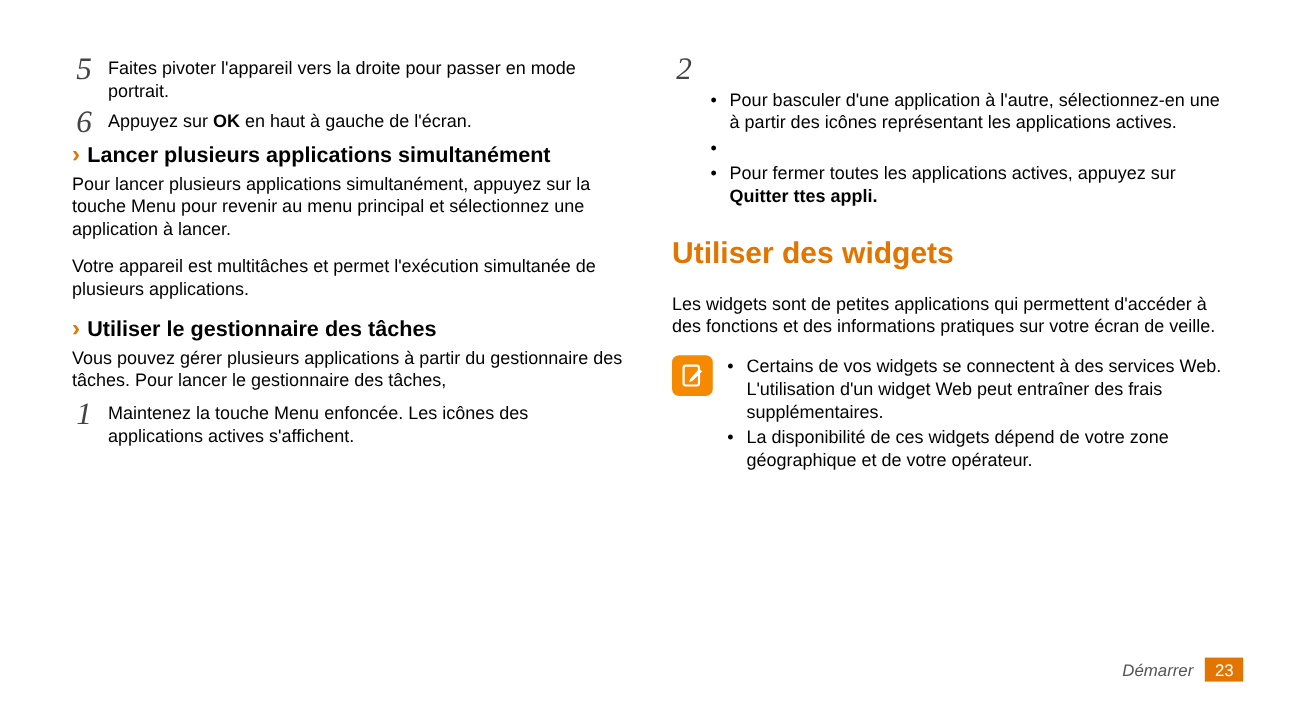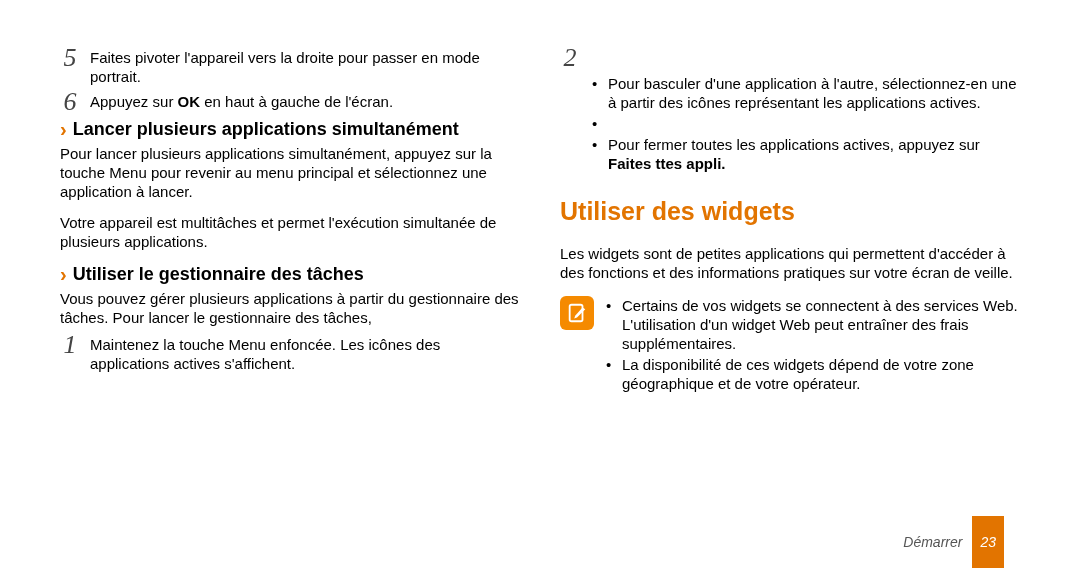--- a/index.html
+++ b/index.html
@@ -101,32 +101,31 @@
     border-radius: 6px;
     display: flex;
     align-items: center;
     justify-content: center;
     flex-shrink: 0;
   }
   .note-icon svg { width: 22px; height: 22px; }
   .footer {
     position: absolute;
     bottom: 18px;
-    right: 76px;
+    right: 44px;
     display: flex;
     align-items: center;
     gap: 10px;
     font-size: 14px;
   }
   .footer-section { font-style: italic; color: #555; }
   .footer-page {
     background: #e27400;
     color: #fff;
-    padding: 18px 8px;
-    font-style: italic;
+    padding: 2px 8px;
   }
   b { font-weight: 700; }
 </style>
 </head>
 <body>
 
 <div class="columns">
   <div class="col">
 
     <div class="num-item">
@@ -171,21 +170,21 @@
       <div class="bullet-item">
         <span class="bull">•</span>
         <span>Pour basculer d'une application à l'autre, sélectionnez-en une à partir des icônes représentant les applications actives.</span>
       </div>
       <div class="bullet-item">
         <span class="bull">•</span>
       </div>
       <div class="bullet-item">
         <span class="bull">•</span>
         <span>
-          <span>Pour fermer toutes les applications actives, appuyez sur </span><b>Faites ttes appli.</b><span></span>
+          <span>Pour fermer toutes les applications actives, appuyez sur </span><b>Quitter ttes appli.</b><span></span>
         </span>
       </div>
     </div>
 
     <div class="h1" style="margin-top:24px;">Utiliser des widgets</div>
     <div class="para">Les widgets sont de petites applications qui permettent d'accéder à des fonctions et des informations pratiques sur votre écran de veille.</div>
 
     <div class="note-row">
       <div class="note-icon">
         <svg viewBox="0 0 24 24" fill="none" stroke="#fff" stroke-width="2">

